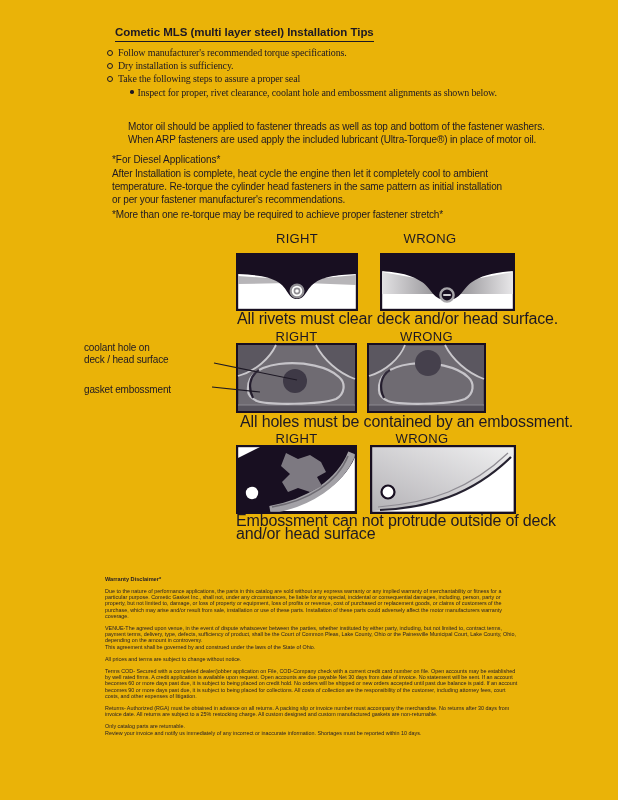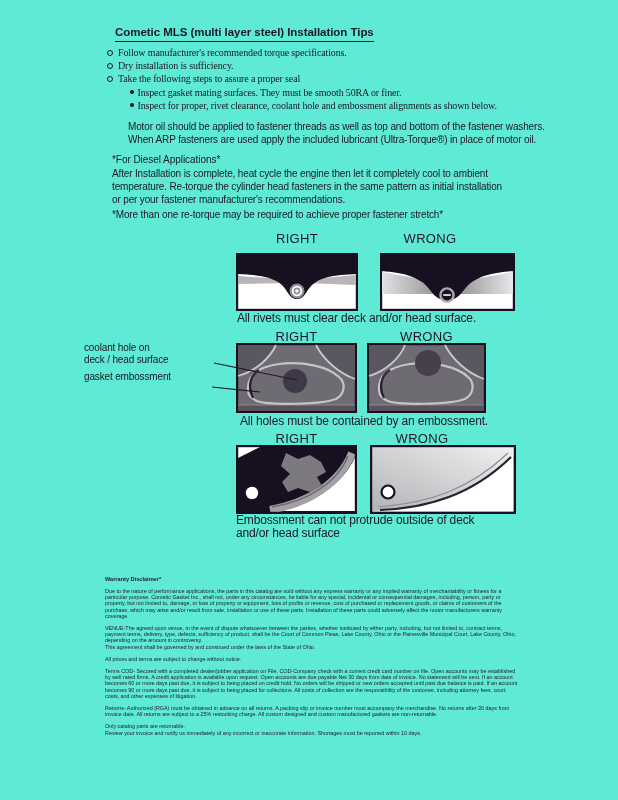--- a/index.html
+++ b/index.html
@@ -1,29 +1,29 @@
 <!DOCTYPE html>
 <html><head>
 <meta charset="utf-8">
 <style>
   html,body{margin:0;padding:0;background:#fff;}
-  #page{position:relative;width:618px;height:800px;background:#5eead4;overflow:hidden;
+  #page{position:relative;width:618px;height:800px;background:#eab308;overflow:hidden;
         font-family:"Liberation Sans", sans-serif;color:#1d1824;}
   .abs{position:absolute;}
   .title{font-size:11.5px;font-weight:bold;letter-spacing:-0.05px;
          border-bottom:1.5px solid #1d1824;padding-bottom:2.5px;display:inline-block;}
   .tips{display:flex;flex-direction:column;font-family:Liberation Serif, serif;}
   .tip-row{display:flex;align-items:flex-start;font-size:10px;line-height:13.2px;letter-spacing:-0.15px;}
   .marker-circle{width:4px;height:4px;border:1px solid #1d1824;border-radius:50%;margin:4px 5px 0 0;flex:none;}
   .marker-dot{width:3.5px;height:3.5px;background:#1d1824;border-radius:50%;margin:4.5px 4px 0 0;flex:none;}
   .sub{margin-left:23px;}
   .section-heading{font-size:10px;font-weight:normal;letter-spacing:-0.05px;margin-top:36px;}
   .body-text{font-size:10px;line-height:13.2px;letter-spacing:-0.15px;white-space:pre-line;width:450px;}
   .rw-label{font-size:13px;letter-spacing:0.3px;text-align:center;color:#1d1824;}
-  .caption{font-size:12px;line-height:13px;letter-spacing:-0.15px;white-space:pre-line;}
+  .caption{font-size:16px;line-height:13px;letter-spacing:-0.15px;white-space:pre-line;}
   .ann{font-size:10px;line-height:11.5px;letter-spacing:-0.15px;text-align:left;white-space:pre-line;}
   .fineprint{width:414px;color:#221c28;}
   .fine{font-size:5.4px;line-height:6.2px;margin:0 0 6px 0;white-space:pre-line;}
   .fine-heading{font-size:5.6px;font-weight:bold;margin:0 0 6px 0;}
   .partnum{font-size:11px;letter-spacing:0.2px;color:#332e38;margin-top:43px;}
   svg{display:block;}
 </style>
 </head>
 <body>
 
@@ -38,24 +38,20 @@
       <span class="marker-circle"></span>
       <span>Follow manufacturer's recommended torque specifications.</span>
     </div>
     <div class="tip-row">
       <span class="marker-circle"></span>
       <span>Dry installation is sufficiency.</span>
     </div>
     <div class="tip-row">
       <span class="marker-circle"></span>
       <span>Take the following steps to assure a proper seal</span>
-    </div>
-    <div class="tip-row sub">
-      <span class="marker-dot"></span>
-      <span>Inspect gasket mating surfaces.  They must be smooth 50RA or finer.</span>
     </div>
     <div class="tip-row sub">
       <span class="marker-dot"></span>
       <span>Inspect for proper, rivet clearance, coolant hole and embossment alignments as shown below.</span>
     </div>
   </div>
 
   <div class="abs section-heading" style="left:112px;top:118px;">*For Diesel Applications*</div>
   <div class="abs body-text" style="left:112px;top:120px;margin-left:16px;">Motor oil should be applied to fastener threads as well as top and bottom of the fastener washers.
 When ARP fasteners are used apply the included lubricant (Ultra-Torque®) in place of motor oil.</div>
@@ -99,21 +95,21 @@
     </g>
   </svg>
 
   <div class="abs caption" style="left:237px;top:312px;">All rivets must clear deck and/or head surface.</div>
 
   <div class="abs rw-label" style="left:236px;top:329px;width:121px;">RIGHT</div>
   <div class="abs rw-label" style="left:367px;top:329px;width:119px;">WRONG</div>
 
   <div class="abs ann" style="left:84px;top:342px;width:130px;">coolant hole on
 deck / head surface</div>
-  <div class="abs ann" style="left:84px;top:371px;width:130px;">gasket embossment</div>
+  <div class="abs ann" style="left:84px;top:384px;width:130px;">gasket embossment</div>
 
   <svg class="abs" style="left:236px;top:343px;" width="121" height="70" viewBox="0 0 121 70">
     <rect x="1" y="1" width="119" height="68" fill="#6f6b72" stroke="#180f21" stroke-width="2.4"></rect>
     <rect x="2" y="62" width="117" height="6" fill="#57535c"></rect>
     <line x1="2" y1="62" x2="119" y2="62" stroke="#8d8a90" stroke-width="1"></line>
     <path d="M2,2 H40 C34,15 20,28 2,33 Z" fill="#5b5760"></path>
     <path d="M40,2 C34,15 20,28 2,33" fill="none" stroke="#cac8cc" stroke-width="1.8"></path>
     <path d="M80,2 H119 V36 C102,30 87,16 80,2 Z" fill="#5b5760"></path>
     <path d="M80,2 C87,16 102,30 119,36" fill="none" stroke="#cac8cc" stroke-width="1.8"></path>
     <path d="M12,47 C11,32 22,24 43,21 C68,18 93,24 103,34 C110,40 109,51 100,56 C83,62 32,62 21,58 C14,55 12,52 12,47 Z" fill="none" stroke="#c6c4c9" stroke-width="2.2"></path>

